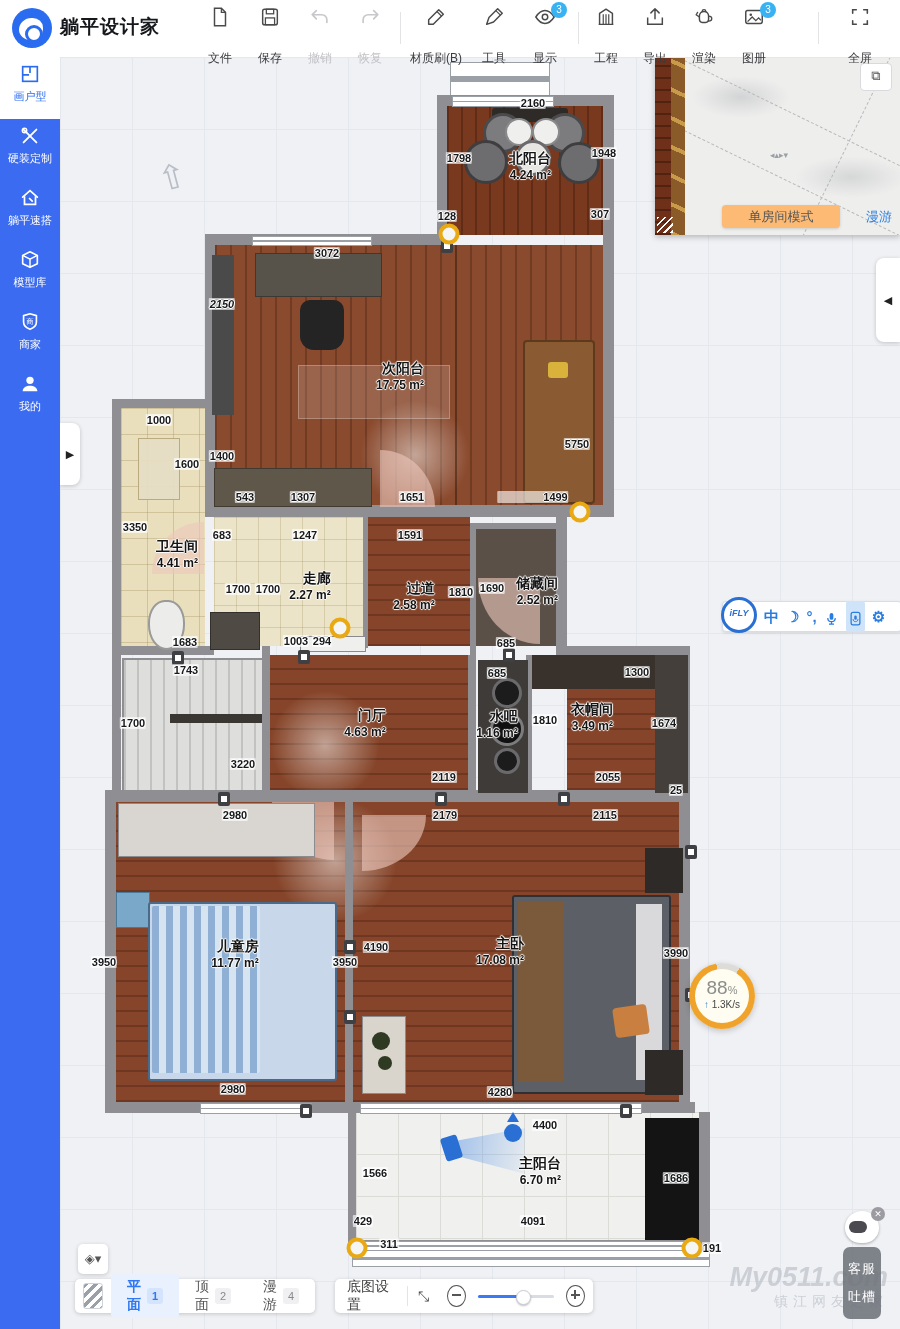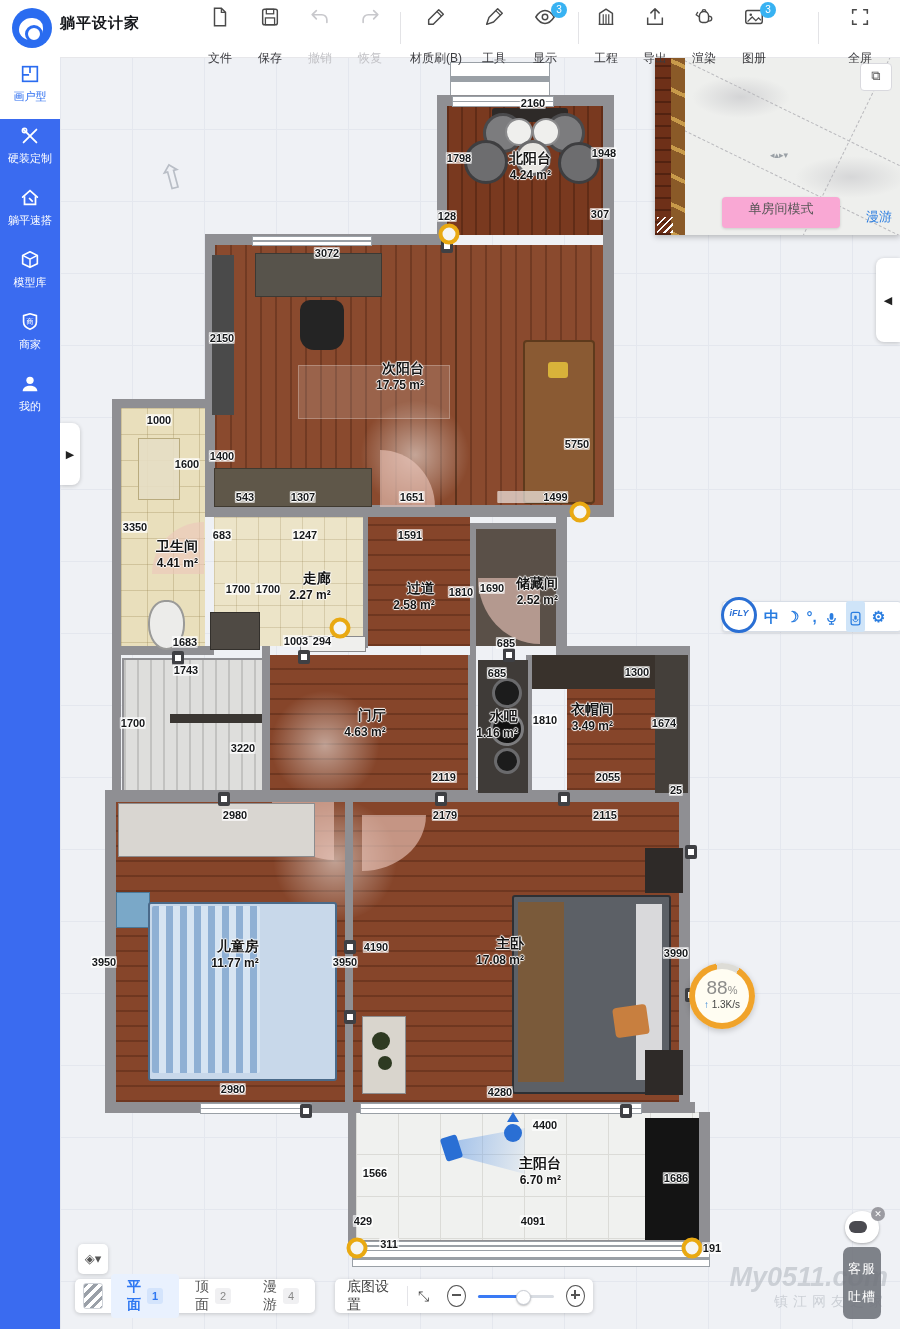--- a/index.html
+++ b/index.html
@@ -2,21 +2,21 @@
 <html><head>
 <meta charset="utf-8">
 <style>
   html,body{margin:0;padding:0;background:#fff;font-family:"Liberation Sans",sans-serif;}
   #stage{position:relative;width:900px;height:1329px;overflow:hidden;background:#f0f2f6;}
   
   #topbar{position:absolute;left:0;top:0;width:900px;height:57px;background:#fff;border-bottom:1px solid #e7e7ea;z-index:40;}
   .logo-circle{position:absolute;left:12px;top:8px;width:40px;height:40px;border-radius:50%;background:#2a6cf0;}
   .logo-circle:before{content:"";position:absolute;left:7px;top:10px;width:24px;height:22px;background:#fff;border-radius:55% 45% 50% 50%;}
   .logo-circle:after{content:"";position:absolute;left:13px;top:17px;width:12px;height:12px;border:3px solid #2a6cf0;border-radius:50%;background:#fff;}
-  .logo-text{position:absolute;left:60px;top:14px;font-size:15px;font-weight:bold;color:#16181c;letter-spacing:1px;}
+  .logo-text{position:absolute;left:60px;top:14px;font-size:19px;font-weight:bold;color:#16181c;letter-spacing:1px;}
   .tb-btn{position:absolute;top:6px;width:52px;height:46px;text-align:center;cursor:pointer;}
   .tb-btn svg{width:22px;height:22px;display:inline-block;}
   .tb-lbl{display:block;font-size:12px;color:#3c3c40;margin-top:18px;}
   .tb-btn.disabled .tb-lbl{color:#c3c3c7;}
   .tb-badge{position:absolute;top:-4px;right:4px;min-width:16px;height:16px;line-height:16px;border-radius:8px;background:#38b2f2;color:#fff;font-size:10px;}
   .tb-sep{position:absolute;top:12px;width:1px;height:32px;background:#e3e3e6;}
   
   #sidebar{position:absolute;left:0;top:57px;width:60px;height:1272px;background:#3a6bf0;z-index:40;}
   .sb-item{height:56px;padding-top:6px;text-align:center;color:#fff;cursor:pointer;}
   .sb-item svg{width:22px;height:22px;}
@@ -53,21 +53,21 @@
     text-shadow:-1px 0 0 #fff,1px 0 0 #fff,0 -1px 0 #fff,0 1px 0 #fff;}
   
   #preview{position:absolute;left:655px;top:57px;width:245px;height:178px;overflow:hidden;z-index:30;background:#ecedeb;box-shadow:0 2px 6px rgba(0,0,0,.25);}
   #pv-marble{position:absolute;left:26px;top:0;width:219px;height:178px;background:
      radial-gradient(ellipse 70px 30px at 60px 40px,rgba(185,185,190,.5),transparent 70%),
      radial-gradient(ellipse 80px 30px at 170px 120px,rgba(185,185,190,.45),transparent 70%),#eeefed;}
   .pv-dash{position:absolute;border-top:1px dashed #b9b9bd;width:300px;}
   #pv-wood{position:absolute;left:0;top:0;width:28px;height:178px;background:#6e3018;background-image:repeating-linear-gradient(0deg,rgba(30,8,2,.35) 0 2px,transparent 2px 12px);}
   #pv-ladder{position:absolute;left:16px;top:0;width:14px;height:178px;background:repeating-linear-gradient(25deg,#c89a4a 0 4px,transparent 4px 26px),#8a5a28;}
   #pv-expand{position:absolute;right:8px;top:6px;width:30px;height:26px;background:#fff;border:1px solid #d9d9de;border-radius:4px;text-align:center;line-height:24px;color:#555;font-size:13px;cursor:pointer;}
-  #pv-mode{position:absolute;left:67px;bottom:7px;width:118px;height:31px;background:#f9a8d4;border-radius:4px;text-align:center;line-height:23px;font-size:13px;color:#555;cursor:pointer;box-shadow:0 1px 3px rgba(0,0,0,.15);}
+  #pv-mode{position:absolute;left:67px;bottom:7px;width:118px;height:23px;background:#fdba74;border-radius:4px;text-align:center;line-height:23px;font-size:13px;color:#555;cursor:pointer;box-shadow:0 1px 3px rgba(0,0,0,.15);}
   #pv-roam{position:absolute;right:8px;bottom:9px;font-size:13px;color:#2a7de0;cursor:pointer;}
   #pv-move{position:absolute;left:112px;top:86px;width:24px;height:24px;color:#9aa0a6;font-size:9px;text-align:center;line-height:24px;}
   #pv-grip{position:absolute;left:2px;bottom:2px;width:16px;height:16px;background:repeating-linear-gradient(135deg,#fff 0 2px,transparent 2px 5px);}
   
   #ifly{position:absolute;left:722px;top:601px;width:176px;height:29px;background:#fff;border:1px solid #d7dde6;border-radius:4px;z-index:30;display:flex;align-items:center;gap:7px;padding-left:2px;box-shadow:0 1px 3px rgba(0,0,0,.12);}
   #ifly-logo{width:30px;height:30px;margin-top:-3px;margin-left:-4px;border-radius:50%;background:#fff;border:3px solid #2a6fd4;color:#2a6fd4;font-weight:bold;font-size:9px;text-align:center;line-height:26px;font-style:italic;}
   .ifly-ic{color:#2a7de0;font-weight:bold;font-size:15px;cursor:pointer;line-height:29px;}
   .ifly-ic svg{width:15px;height:15px;vertical-align:middle;}
   .ifly-mic-bg{background:#cfe4f8;border-radius:3px;padding:1px 2px;}
   
@@ -298,21 +298,21 @@
           <div class="room-label" style="left: 540px; top: 1155px;">
             <b>主阳台</b>
             <i>6.70 m²</i>
           </div>
           <span class="dim" style="left: 533px; top: 103px;">2160</span>
           <span class="dim" style="left: 459px; top: 158px;">1798</span>
           <span class="dim" style="left: 604px; top: 153px;">1948</span>
           <span class="dim" style="left: 447px; top: 216px;">128</span>
           <span class="dim" style="left: 600px; top: 214px;">307</span>
           <span class="dim" style="left: 327px; top: 253px;">3072</span>
-          <span class="dim" style="left: 222px; top: 338px;">2150</span>
+          <span class="dim" style="left: 222px; top: 304px; font-style: italic;">2150</span>
           <span class="dim" style="left: 222px; top: 456px;">1400</span>
           <span class="dim" style="left: 159px; top: 420px;">1000</span>
           <span class="dim" style="left: 187px; top: 464px;">1600</span>
           <span class="dim" style="left: 245px; top: 497px;">543</span>
           <span class="dim" style="left: 303px; top: 497px;">1307</span>
           <span class="dim" style="left: 412px; top: 497px;">1651</span>
           <span class="dim" style="left: 533px; top: 497px; padding-left: 46px;">1499</span>
           <span class="dim" style="left: 577px; top: 444px;">5750</span>
           <span class="dim" style="left: 135px; top: 527px;">3350</span>
           <span class="dim" style="left: 222px; top: 535px;">683</span>
@@ -323,21 +323,21 @@
           <span class="dim" style="left: 461px; top: 592px;">1810</span>
           <span class="dim" style="left: 492px; top: 588px;">1690</span>
           <span class="dim" style="left: 506px; top: 643px;">685</span>
           <span class="dim" style="left: 497px; top: 673px;">685</span>
           <span class="dim" style="left: 637px; top: 672px;">1300</span>
           <span class="dim" style="left: 185px; top: 642px;">1683</span>
           <span class="dim" style="left: 296px; top: 641px;">1003</span>
           <span class="dim" style="left: 322px; top: 641px;">294</span>
           <span class="dim" style="left: 186px; top: 670px;">1743</span>
           <span class="dim" style="left: 133px; top: 723px;">1700</span>
-          <span class="dim" style="left: 243px; top: 748px;">3220</span>
+          <span class="dim" style="left: 243px; top: 764px;">3220</span>
           <span class="dim" style="left: 444px; top: 777px;">2119</span>
           <span class="dim" style="left: 545px; top: 720px;">1810</span>
           <span class="dim" style="left: 664px; top: 723px;">1674</span>
           <span class="dim" style="left: 608px; top: 777px;">2055</span>
           <span class="dim" style="left: 676px; top: 790px;">25</span>
           <span class="dim" style="left: 235px; top: 815px;">2980</span>
           <span class="dim" style="left: 445px; top: 815px;">2179</span>
           <span class="dim" style="left: 605px; top: 815px;">2115</span>
           <span class="dim" style="left: 104px; top: 962px;">3950</span>
           <span class="dim" style="left: 345px; top: 962px;">3950</span>

